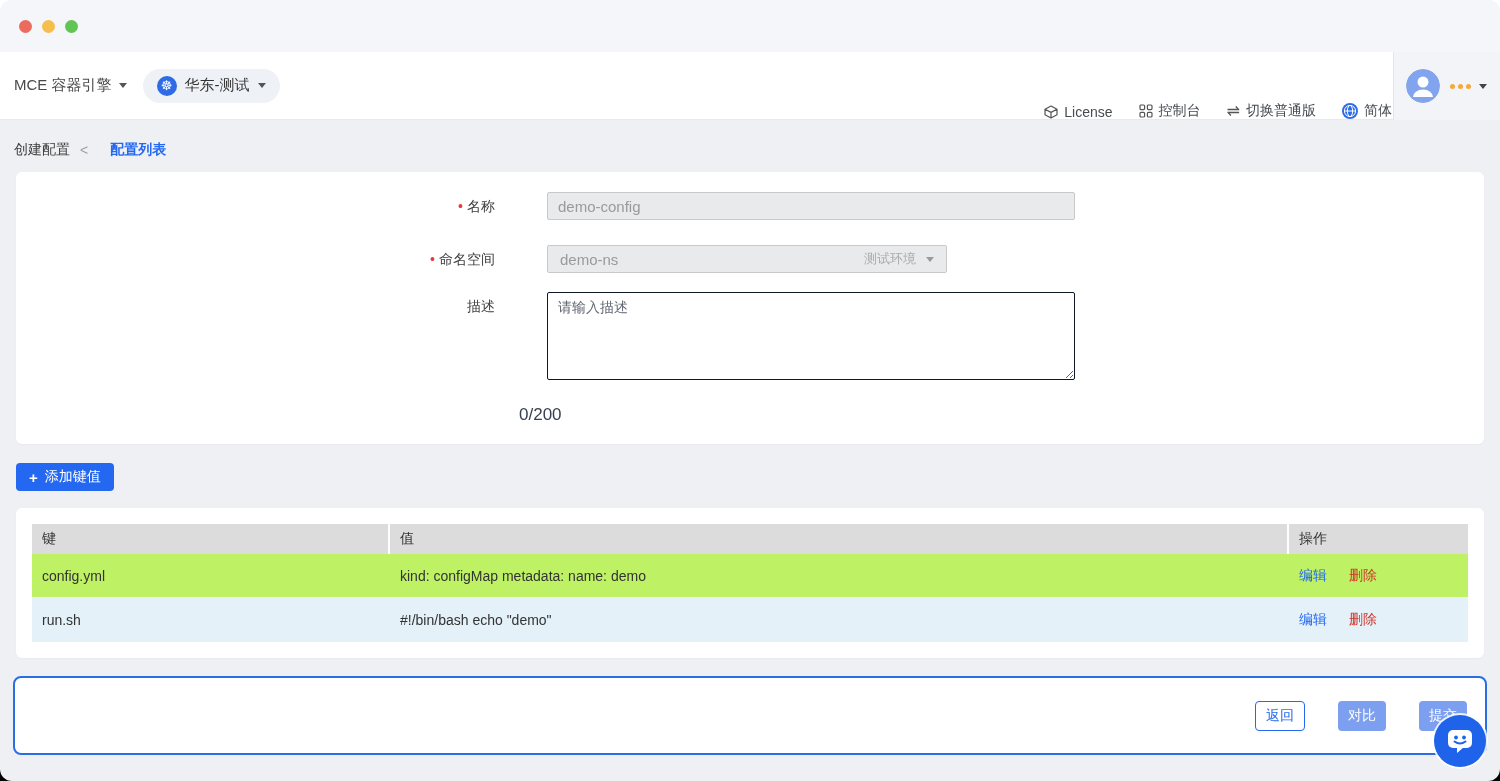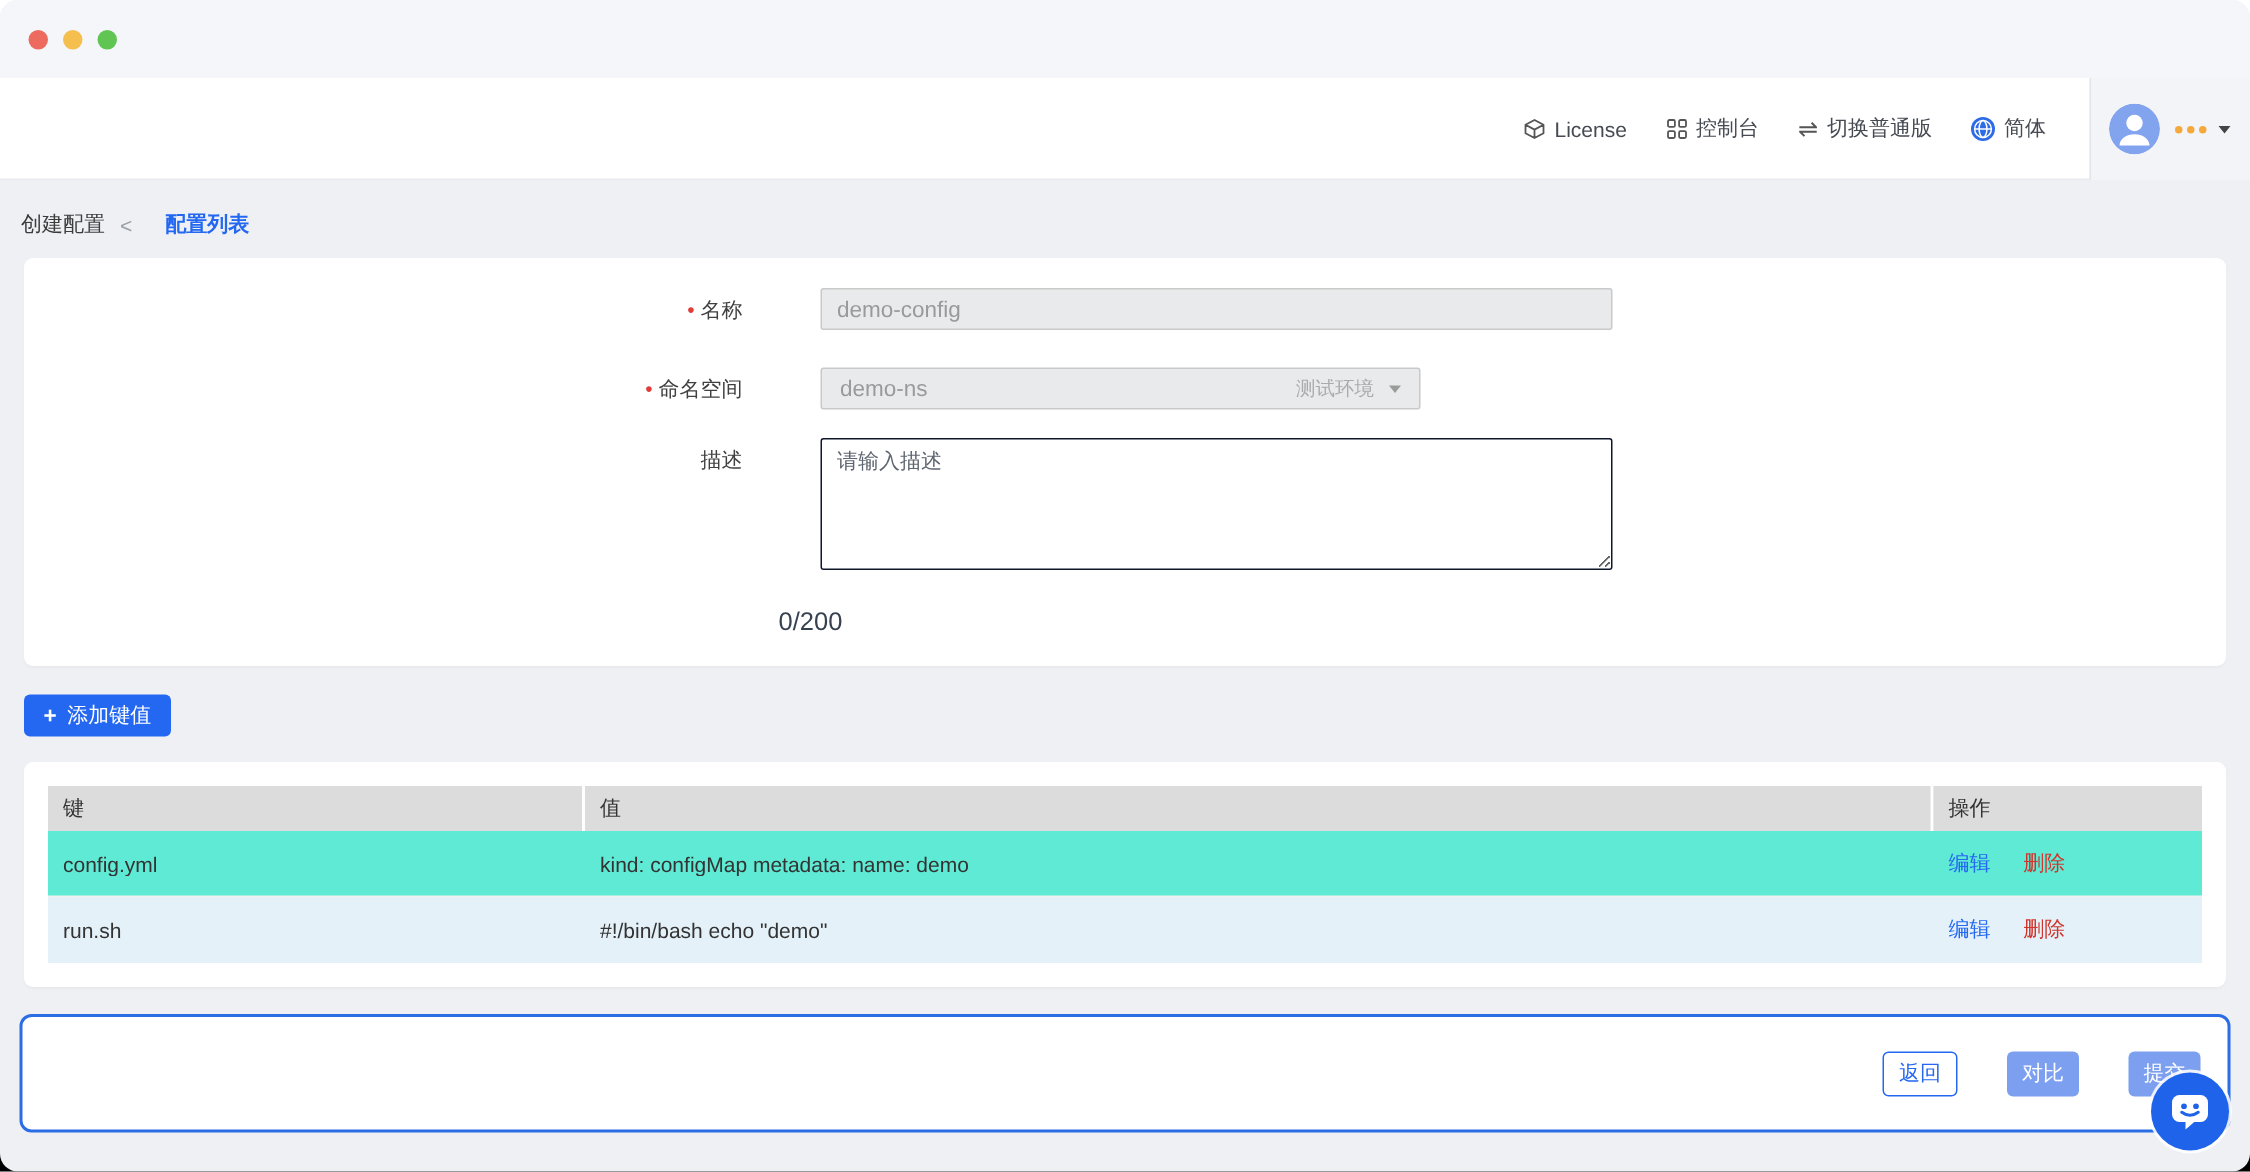--- a/index.html
+++ b/index.html
@@ -24,21 +24,21 @@
   
   .header { height:68px; background:#ffffff; border-bottom:1px solid #e7e9ee; display:flex; align-items:center; position:relative; }
   .header-left { display:flex; align-items:center; padding-left:14px; gap:16px; }
   .product { display:flex; align-items:center; gap:7px; font-size:15px; color:#4a4a4a; cursor:pointer; }
   .chip { display:flex; align-items:center; gap:8px; background:#eef1f5; border-radius:17px; height:34px; padding:0 14px; cursor:pointer; }
   .chip-label { font-size:15px; color:#333; }
   .k8s { width:20px; height:20px; border-radius:50%; background:#2e6be6; color:#fff; font-size:13px; line-height:20px; text-align:center; display:inline-block; }
   .caret { width:0; height:0; border-left:4px solid transparent; border-right:4px solid transparent; border-top:5px solid #555; display:inline-block; }
   .caret.gray { border-top-color:#9a9a9a; }
 
-  .header-nav { position:absolute; right:136px; top:0; height:68px; display:flex; align-items:center; gap:26px; }
+  .header-nav { position:absolute; right:108px; top:0; height:68px; display:flex; align-items:flex-end; gap:26px; }
   .nav-item { display:flex; align-items:center; gap:6px; font-size:14px; color:#464b53; cursor:pointer; white-space:nowrap; }
   .nav-item svg { display:block; }
   .swap-glyph { font-size:16px; color:#555; }
   .globe { width:16px; height:16px; }
 
   .avatar-panel { position:absolute; right:0; top:0; width:107px; height:68px; background:#f2f4f8; border-left:1px solid #e2e5ea; display:flex; align-items:center; padding-left:12px; gap:4px; cursor:pointer; }
   .avatar { width:34px; height:34px; border-radius:50%; overflow:hidden; flex:none; }
   .dotrow { display:flex; gap:3px; margin-left:6px; }
   .odot { width:5px; height:5px; border-radius:50%; background:#f5a93b; }
   .avatar-caret { margin-left:4px; border-top-color:#444; }
@@ -70,21 +70,21 @@
   
   .table-card { padding:16px; }
   .tbl { width:100%; }
   .tbl-head { display:flex; height:30px; }
   .th { background:#dcdcdd; font-size:14px; color:#333; display:flex; align-items:center; padding-left:10px; border-right:2px solid #fff; }
   .th:last-child { border-right:none; }
   .col-key { width:358px; flex:none; }
   .col-val { flex:1; }
   .col-act { width:179px; flex:none; }
   .tbl-row { display:flex; height:44px; align-items:center; font-size:14px; color:#333; }
-  .tbl-row.odd { background:#5eead4; border-bottom:1px solid #f0f0f0; }
+  .tbl-row.odd { background:#bef264; border-bottom:1px solid #f0f0f0; }
   .tbl-row.even { background:#e4f1f8; }
   .td { padding-left:10px; overflow:hidden; white-space:nowrap; }
   .link-edit { color:#2468f2; cursor:pointer; text-decoration:none; margin-right:18px; }
   .link-del { color:#d0342c; cursor:pointer; text-decoration:none; }
 
   
   .footer { margin:18px 13px 0 13px; height:79px; background:#fff; border:2px solid #2b6de5; border-radius:8px; display:flex; align-items:center; justify-content:flex-end; padding-right:18px; gap:9px;padding-left:33px; }
   .btn { height:30px; min-width:42px; padding:0 10px; border-radius:4px; font-size:14px; cursor:pointer; font-family:inherit; }
   .btn-outline { background:#fff; border:1px solid #2468f2; color:#2468f2; }
   .btn-light { background:#7d9ff0; border:none; color:#fff;margin-left:24px; }
@@ -98,20 +98,31 @@
 
   <div class="titlebar">
     <div class="lights">
       <span class="light red"></span>
       <span class="light yellow"></span>
       <span class="light green"></span>
     </div>
   </div>
 
   <div class="header">
+    <div class="header-left">
+      <div class="product">
+        <span>MCE 容器引擎</span>
+        <span class="caret"></span>
+      </div>
+      <div class="chip">
+        <span class="k8s">☸</span>
+        <span class="chip-label">华东-测试</span>
+        <span class="caret"></span>
+      </div>
+    </div>
 
     <div class="header-nav">
       <div class="nav-item">
         <svg width="14" height="14" viewBox="0 0 14 14">
             <path d="M7 1 L13 4.2 V9.8 L7 13 L1 9.8 V4.2 Z M1 4.2 L7 7.4 L13 4.2 M7 7.4 V13" fill="none" stroke="#555" stroke-width="1.2" stroke-linejoin="round"></path>
           </svg>
         <span>License</span>
       </div>
       <div class="nav-item">
         <svg width="14" height="14" viewBox="0 0 14 14">

